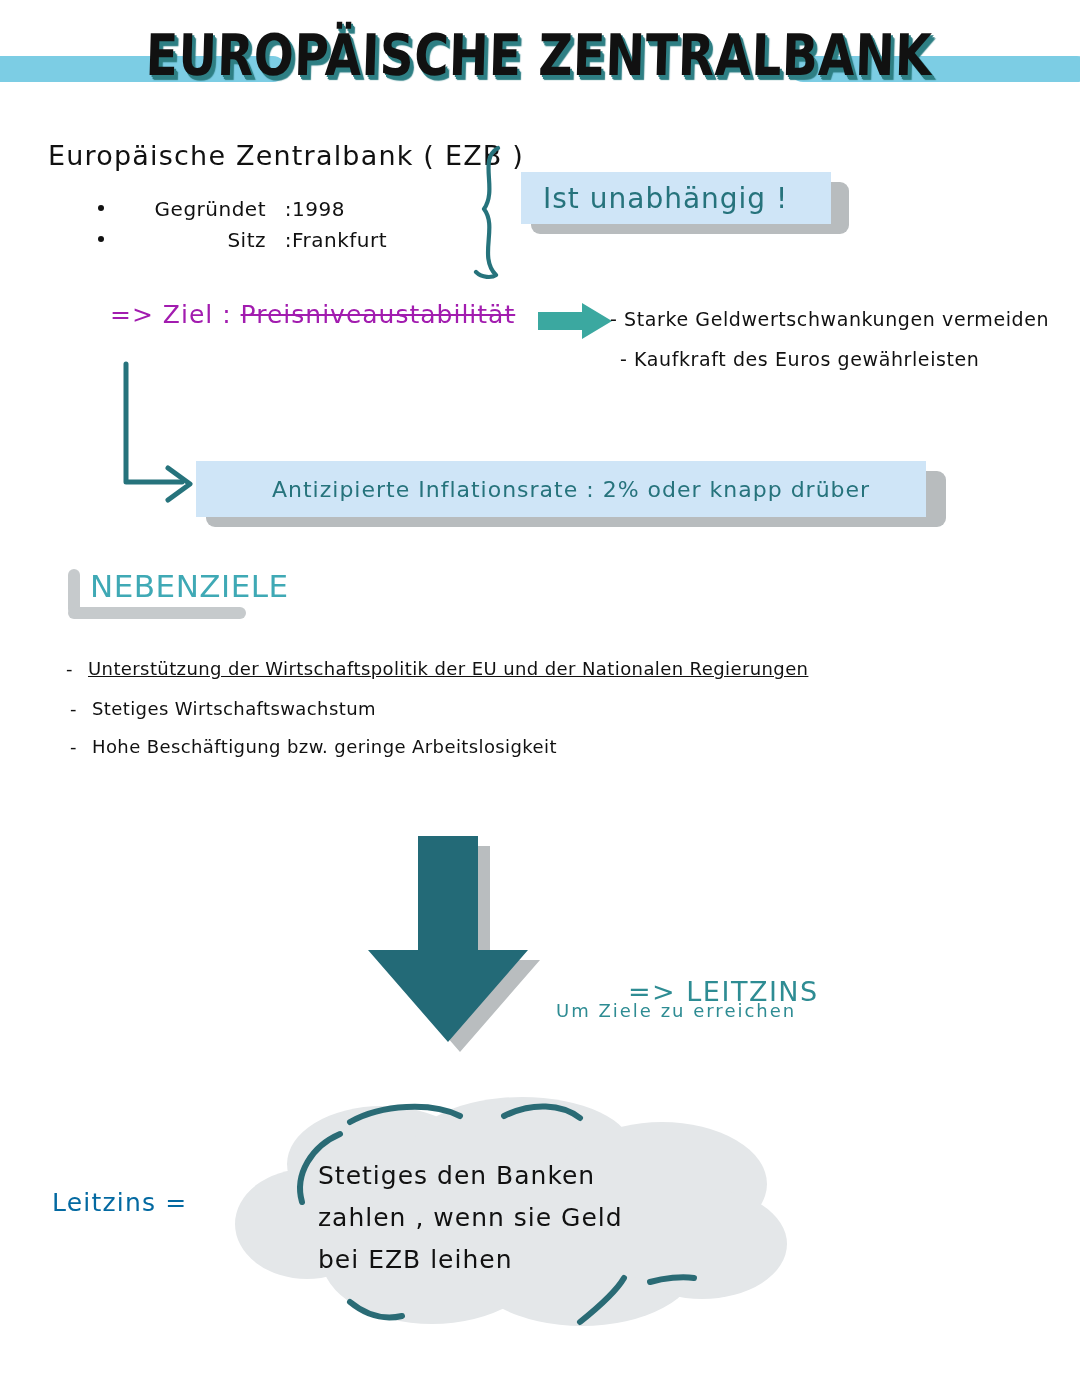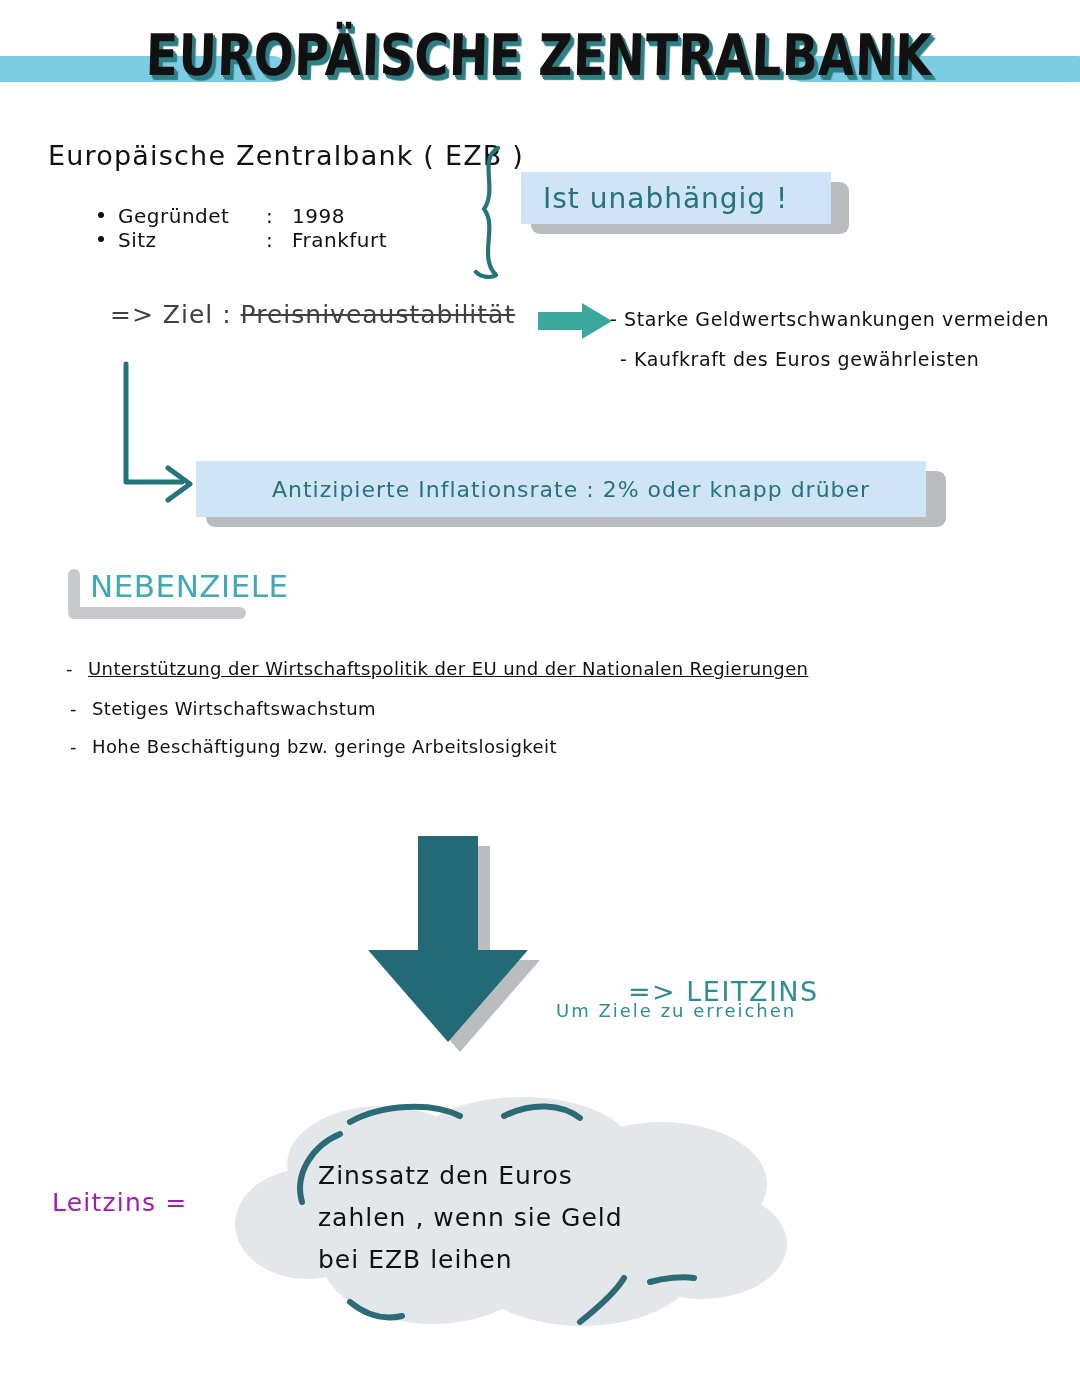--- a/index.html
+++ b/index.html
@@ -86,22 +86,22 @@
     width: 6px; height: 6px;
     border-radius: 50%;
     background: #111;
     margin-right: 14px;
     position: relative;
     top: -5px;
   }
   .bullet-row .lbl  { display: inline-block; width: 148px; }
   .bullet-row .colon{ display: inline-block; width: 26px; }
 
-  #row-gegruendet { left: 98px; top: 204px; }
-  #row-sitz       { left: 98px; top: 228px; }
+  #row-gegruendet { left: 98px; top: 197px; text-align: right; }
+  #row-sitz       { left: 98px; top: 228px; text-align: right; }
 
   
   .brace {
     position: absolute;
     left: 468px; top: 145px;
     width: 50px; height: 135px;
   }
 
   
   .blue-box {
@@ -142,21 +142,21 @@
     width: 740px; height: 56px;
     z-index: -1;
   }
 
   
   .ziel-line {
     position: absolute;
     left: 110px; top: 300px;
     font-size: 25px;
     letter-spacing: 1px;
-    color: #404040;
+    color: #a21caf;
     white-space: nowrap;
   }
   .ziel-line .strike {
     text-decoration: line-through;
     text-decoration-thickness: 2px;
   }
 
   
   .arrow-right {
     position: absolute;
@@ -265,21 +265,21 @@
     font-size: 25px;
     line-height: 42px;
     letter-spacing: 1px;
     white-space: nowrap;
   }
   .leitzins-label {
     position: absolute;
     left: 52px; top: 1188px;
     font-size: 25px;
     letter-spacing: 1.2px;
-    color: #a21caf;
+    color: #0369a1;
     white-space: nowrap;
   }
 </style>
 </head>
 <body>
 
 <div class="page">
 
   <div class="title-row">
     <div class="title-bar left"></div>
@@ -381,20 +381,20 @@
         <path d="M118 28 C150 10, 200 8, 228 22"></path>
         <path d="M272 22 C300 8, 330 10, 348 24"></path>
         <path d="M118 208 C135 222, 152 226, 170 222"></path>
         <path d="M348 228 C368 212, 385 196, 392 184"></path>
         <path d="M418 188 C432 184, 450 182, 462 184"></path>
       </g>
     </svg>
   </div>
 
   <div class="cloud-text hw">
-    <div>Zinssatz   den  Euros</div>
+    <div>Stetiges   den  Banken</div>
     <div>zahlen ,  wenn   sie    Geld</div>
     <div>bei    EZB   leihen</div>
   </div>
 
   <div class="leitzins-label hw">Leitzins =</div>
 
 </div>
 
 </body></html>

